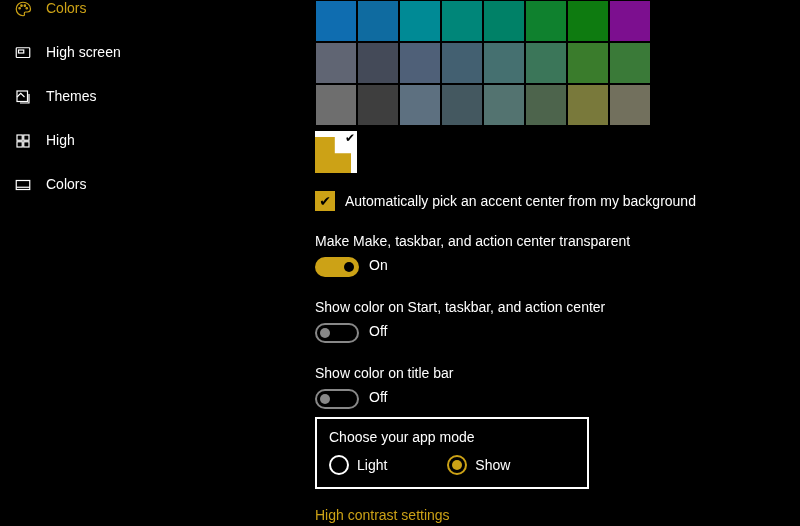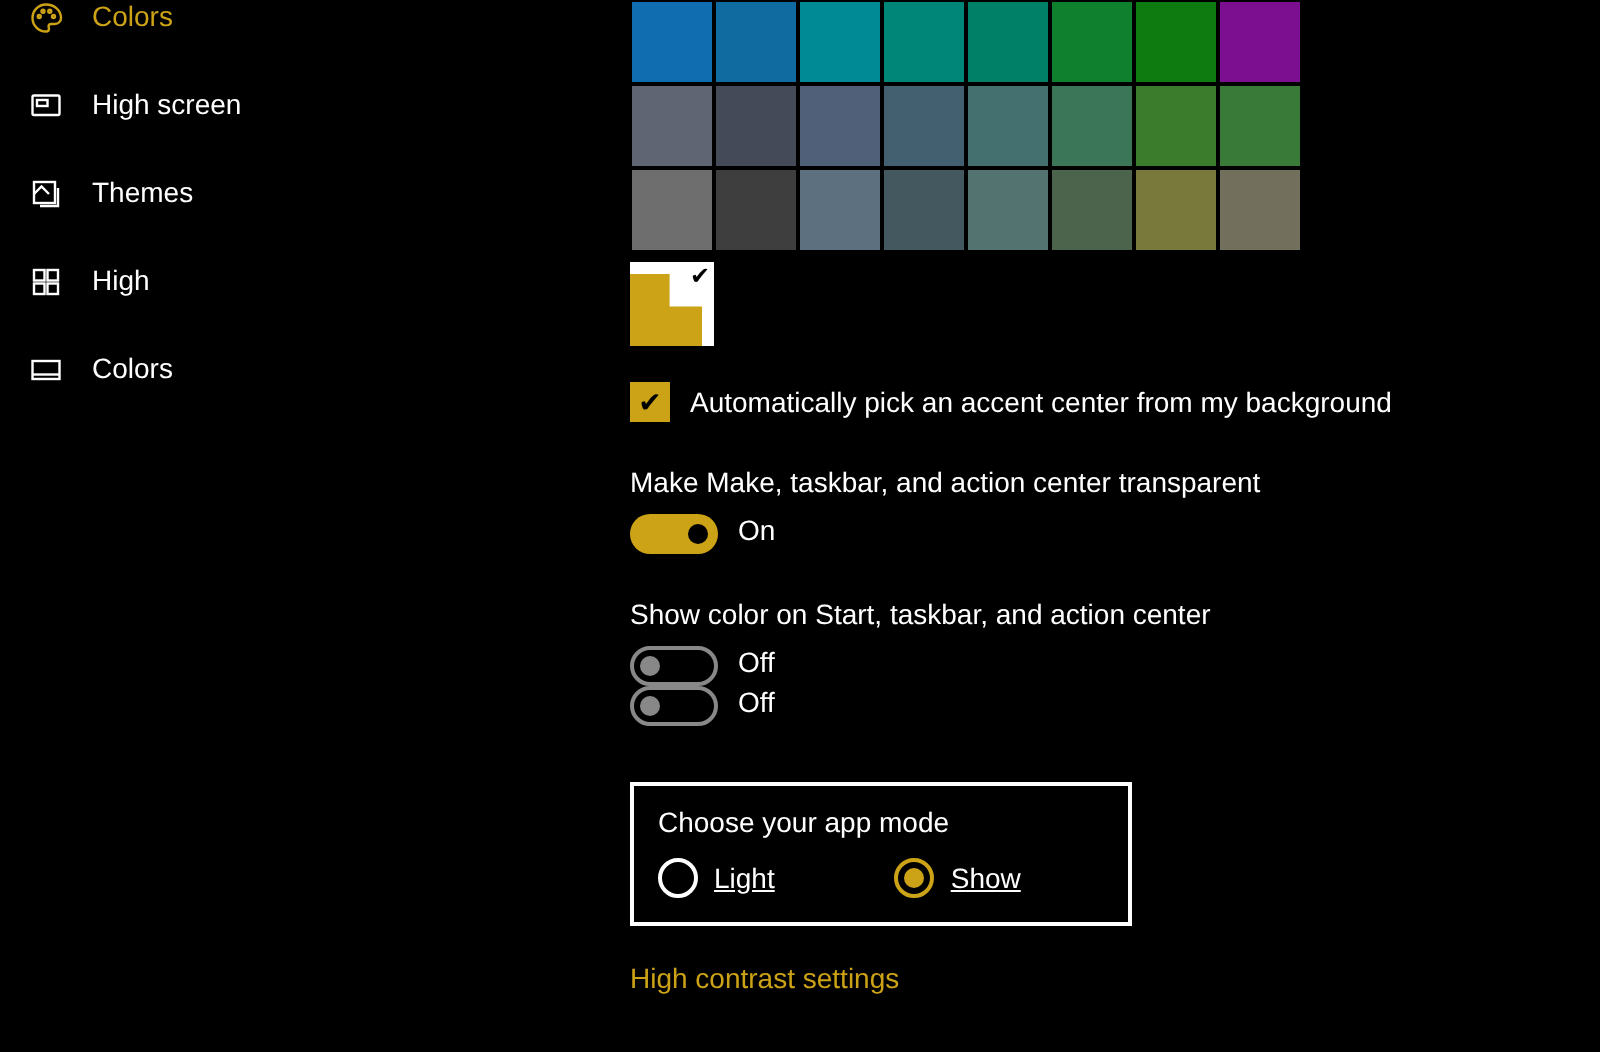--- a/index.html
+++ b/index.html
@@ -67,25 +67,25 @@
     width: 44px; height: 20px; border-radius: 10px;
     position: relative; margin-right: 10px;
   }
   .track.on  { background: #cca216; }
   .track.off { background: transparent; border: 2px solid #888; }
   .thumb { position: absolute; width: 10px; height: 10px; border-radius: 50%; top: 50%; transform: translateY(-50%); }
   .track.on  .thumb { background: #000; right: 5px; }
   .track.off .thumb { background: #888; left: 3px; }
 
   .appmode-box {
-    margin-top: 28px;
+    margin-top: 8px;
     border: 2px solid #fff;
-    width: 251px; padding: 10px 12px 12px 12px;
-  }
-  .radio-row { display: flex; margin-top: 10px; text-decoration: underline; }
+    width: 274px; padding: 10px 12px 12px 12px;
+  }
+  .radio-row { display: flex; margin-top: 10px; }
   .radio { display: flex; align-items: center; margin-right: 60px; cursor: pointer; }
   .radio-circle {
     width: 20px; height: 20px; border-radius: 50%;
     border: 2px solid #fff; margin-right: 8px;
     display: flex; align-items: center; justify-content: center;
   }
   .radio.selected .radio-circle { border-color: #cca216; }
   .radio-dot { width: 10px; height: 10px; border-radius: 50%; background: #cca216; }
 
   .link { color: #cca216; margin-top: 18px; cursor: pointer; display: inline-block; }
@@ -201,20 +201,21 @@
   </div>
 
   <div class="section-label">Show color on Start, taskbar, and action center</div>
   <div class="toggle">
     <div class="track off">
         <div class="thumb"></div>
       </div>
     <span>Off</span>
   </div>
 
+  <div class="section-label">Show color on title bar</div>
   <div class="toggle">
     <div class="track off">
         <div class="thumb"></div>
       </div>
     <span>Off</span>
   </div>
 
   <div class="appmode-box">
     <div>Choose your app mode</div>
     <div class="radio-row">

